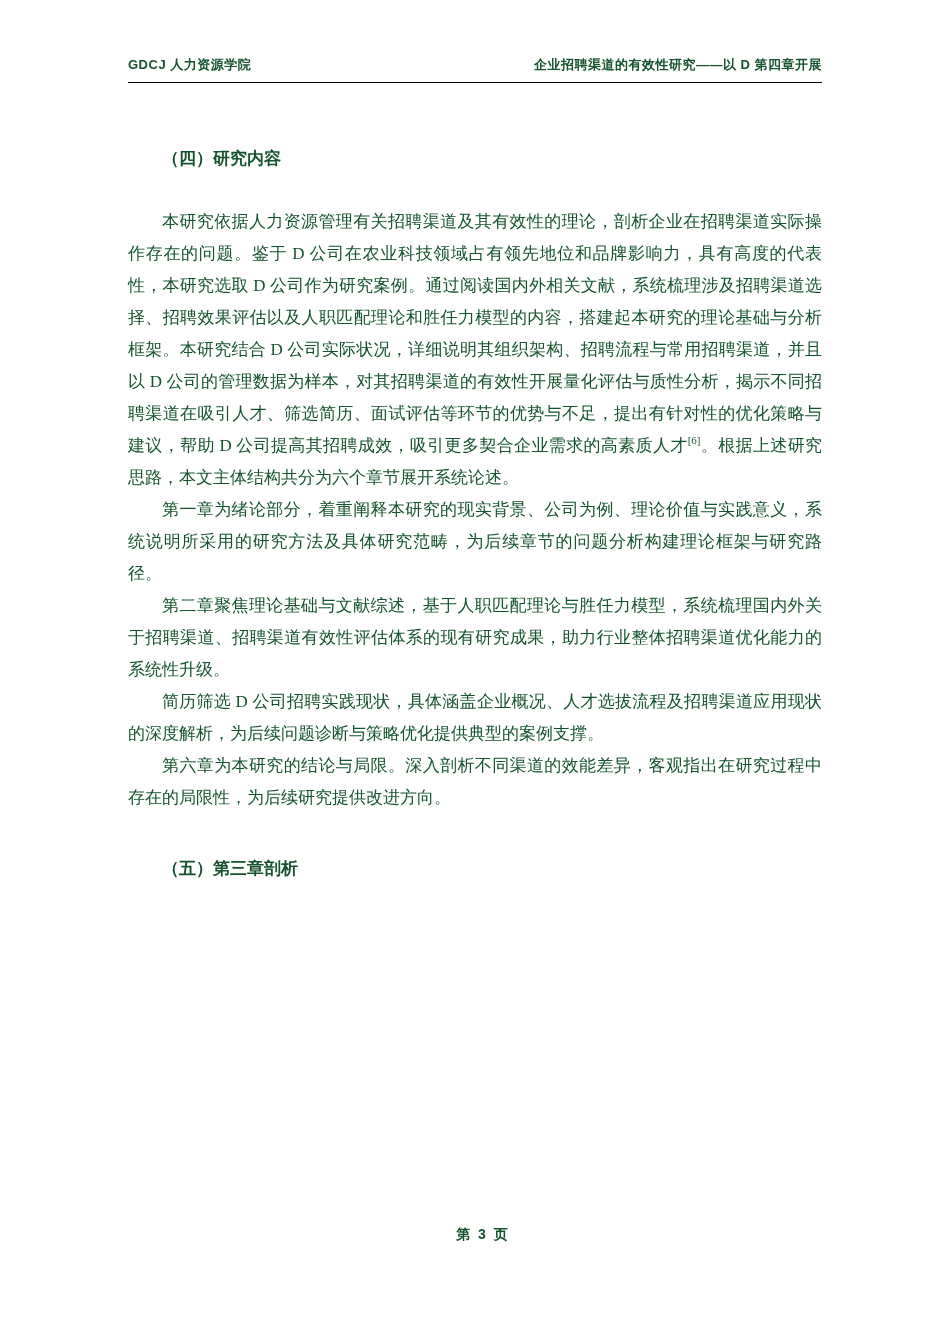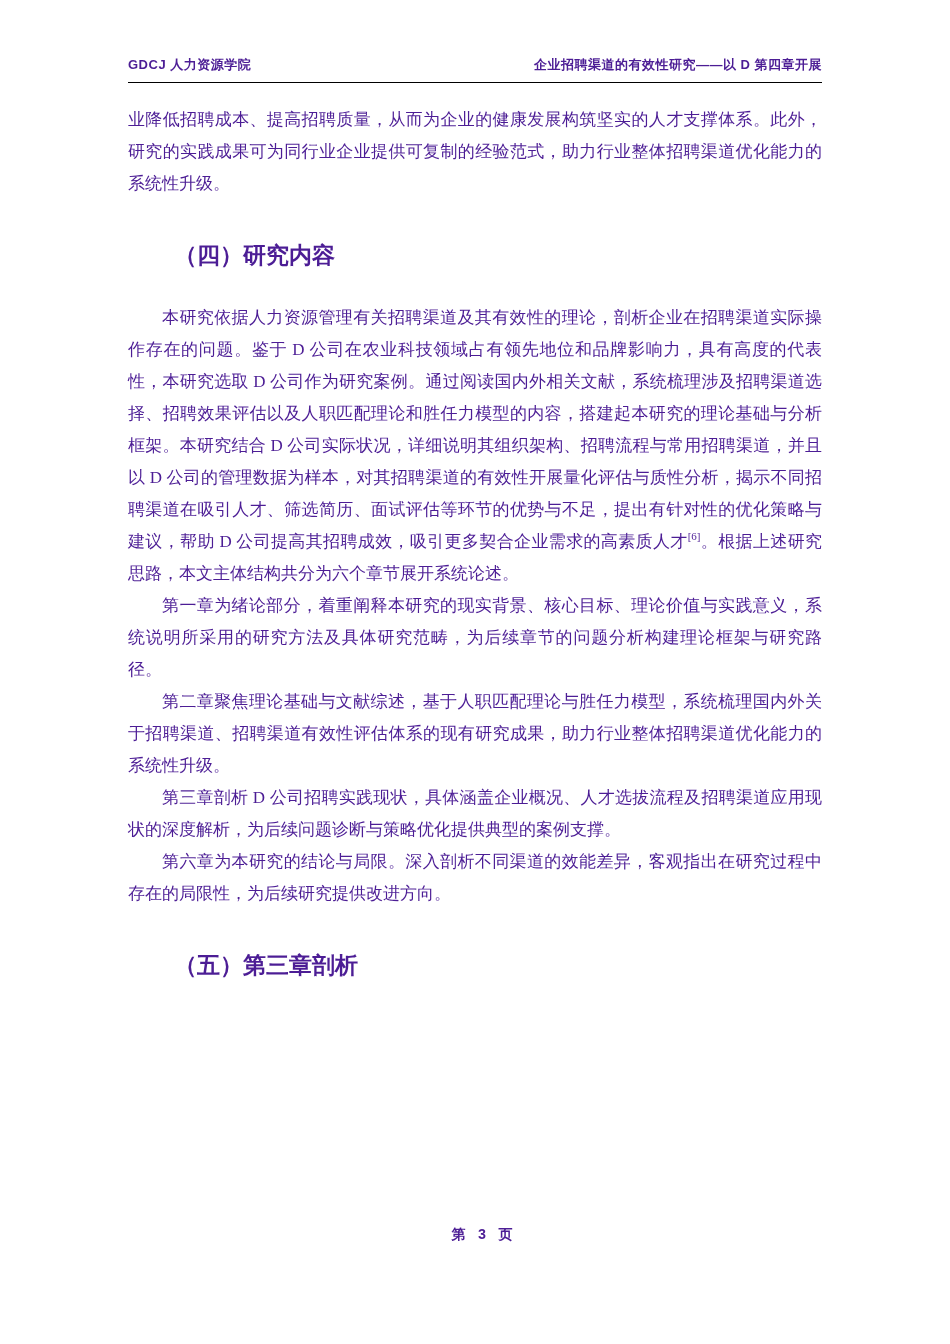--- a/index.html
+++ b/index.html
@@ -7,21 +7,21 @@
     padding: 0;
     background: #ffffff;
   }
   .page {
     position: relative;
     width: 950px;
     height: 1344px;
     background: #ffffff;
     overflow: hidden;
     font-family: "Liberation Serif", serif;
-    color: #4c1d95;
+    color: #14532d;
   }
   .header {
     position: absolute;
     top: 56px;
     left: 128px;
     right: 128px;
     display: flex;
     justify-content: space-between;
     align-items: flex-end;
     padding-bottom: 8px;
@@ -44,66 +44,65 @@
   .para {
     margin: 0;
     text-indent: 2em;
   }
   .para.no-indent {
     text-indent: 0;
   }
   .section-heading {
     margin: 40px 0 32px 0;
     font-family: "Liberation Sans", sans-serif;
-    font-size: 23px;
+    font-size: 17px;
     font-weight: bold;
     text-indent: 2em;
     line-height: 30px;
     text-align: left;
   }
   sup.citation {
     font-size: 11px;
     line-height: 0;
     vertical-align: super;
   }
   .footer {
     position: absolute;
     top: 1226px;
     left: 16px;
     right: 0;
     text-align: center;
     font-size: 14px;
     font-weight: bold;
-    font-family: Liberation Mono, monospace;
+    font-family: Liberation Sans, sans-serif;
     letter-spacing: 2px;
   }
 </style>
 </head>
 <body>
 
 <div class="page">
 
   <div class="header">
     <span>GDCJ 人力资源学院</span>
     <span>企业招聘渠道的有效性研究——以 D 第四章开展</span>
   </div>
 
   <div class="content">
 
-    <p class="para no-indent">业降低招聘成本、提高招聘质量，从而为企业的健康发展构筑坚实的人才支撑体系。此外，研究的实践成果可为同行业企业提供可复制的经验范式，助力行业整体招聘渠道优化能力的系统性升级。</p>
 
     <h2 class="section-heading">（四）研究内容</h2>
 
     <p class="para"><span>本研究依据人力资源管理有关招聘渠道及其有效性的理论，剖析企业在招聘渠道实际操作存在的问题。鉴于 D 公司在农业科技领域占有领先地位和品牌影响力，具有高度的代表性，本研究选取 D 公司作为研究案例。通过阅读国内外相关文献，系统梳理涉及招聘渠道选择、招聘效果评估以及人职匹配理论和胜任力模型的内容，搭建起本研究的理论基础与分析框架。本研究结合 D 公司实际状况，详细说明其组织架构、招聘流程与常用招聘渠道，并且以 D 公司的管理数据为样本，对其招聘渠道的有效性开展量化评估与质性分析，揭示不同招聘渠道在吸引人才、筛选简历、面试评估等环节的优势与不足，提出有针对性的优化策略与建议，帮助 D 公司提高其招聘成效，吸引更多契合企业需求的高素质人才</span><sup class="citation">[6]</sup><span>。根据上述研究思路，本文主体结构共分为六个章节展开系统论述。</span></p>
 
-    <p class="para">第一章为绪论部分，着重阐释本研究的现实背景、核心目标、理论价值与实践意义，系统说明所采用的研究方法及具体研究范畴，为后续章节的问题分析构建理论框架与研究路径。</p>
+    <p class="para">第一章为绪论部分，着重阐释本研究的现实背景、公司为例、理论价值与实践意义，系统说明所采用的研究方法及具体研究范畴，为后续章节的问题分析构建理论框架与研究路径。</p>
 
     <p class="para">第二章聚焦理论基础与文献综述，基于人职匹配理论与胜任力模型，系统梳理国内外关于招聘渠道、招聘渠道有效性评估体系的现有研究成果，助力行业整体招聘渠道优化能力的系统性升级。</p>
 
-    <p class="para">第三章剖析 D 公司招聘实践现状，具体涵盖企业概况、人才选拔流程及招聘渠道应用现状的深度解析，为后续问题诊断与策略优化提供典型的案例支撑。</p>
+    <p class="para">简历筛选 D 公司招聘实践现状，具体涵盖企业概况、人才选拔流程及招聘渠道应用现状的深度解析，为后续问题诊断与策略优化提供典型的案例支撑。</p>
 
 
 
     <p class="para">第六章为本研究的结论与局限。深入剖析不同渠道的效能差异，客观指出在研究过程中存在的局限性，为后续研究提供改进方向。</p>
 
     <h2 class="section-heading">（五）第三章剖析</h2>
 
   </div>
 
   <div class="footer">

